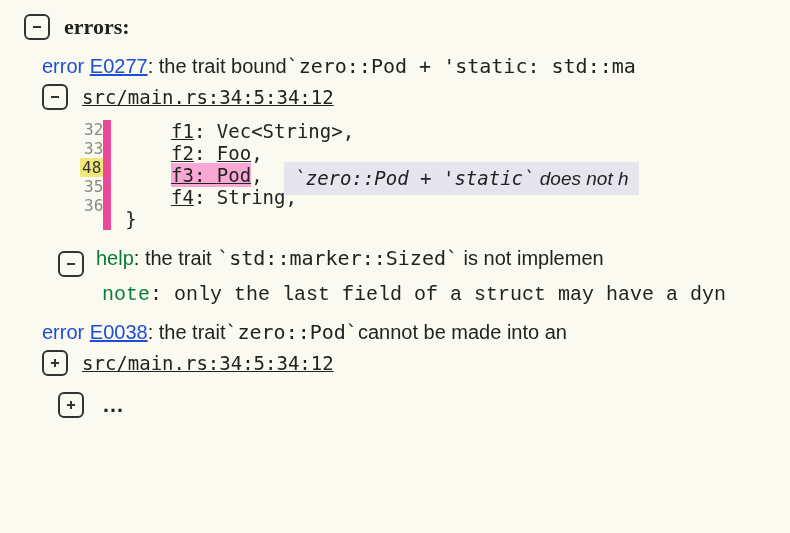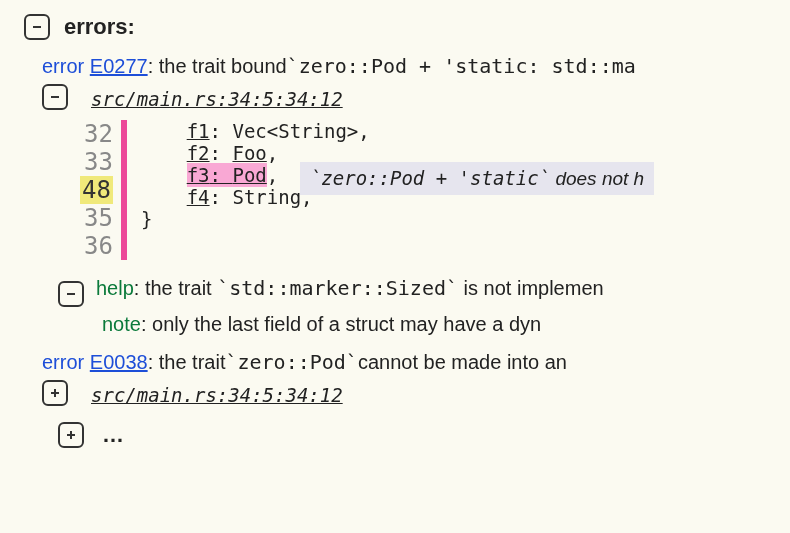--- a/index.html
+++ b/index.html
@@ -29,58 +29,57 @@
     cursor: pointer;
     vertical-align: middle;
     flex-shrink: 0;
   }
   .toggle svg { display: block; }
   .hdr {
     display: flex;
     align-items: center;
     gap: 14px;
     margin-bottom: 14px;
+    font-family: Liberation Serif, serif;
   }
   .hdr-title {
     font-size: 22px;
     font-weight: 800;
   }
   .row {
     display: flex;
     align-items: baseline;
     white-space: nowrap;
   }
   .red { color: #1d4ed8; }
   .green { color: #0b7a3b; }
   .ul { text-decoration: underline; }
   .err-line {
     margin-left: 18px;
     margin-bottom: 6px;
     font-size: 20px;
   }
   .loc-line {
     display: flex;
-    align-items: flex-end;
-    gap: 23px;
+    align-items: center;
+    gap: 14px;
     margin-left: 18px;
     margin-bottom: 10px;
     font-size: 19px;
-    font-style: italic;
   }
   .code-block {
     display: flex;
     margin-left: 56px;
     margin-bottom: 16px;
   }
   .gutter {
     text-align: right;
-    padding-right: 8px;
     color: #888;
-    border-right: 6px solid #ec4899;
-    font-size: 24px;
+    border-right: 8px solid #ec4899;
+    font-size: 16px;
   }
   .gutter .hl { background: #f0e97a; color: #333; padding: 0 2px; }
   .codecol {
     position: relative;
     padding-left: 14px;
     font-size: 19px;
   }
   .code-line { white-space: pre; }
   .code-hl {
     background: #f9a8d4;
@@ -172,21 +171,21 @@
   <span class="toggle">
     <svg width="10" height="10" viewBox="0 0 10 10">
         <line x1="1" y1="5" x2="9" y2="5" stroke="#333" stroke-width="2"></line>
       </svg>
   </span>
   <span>
     <span class="green">help</span><span>: the trait </span><span class="mono">`std::marker::Sized`</span><span> is not implemen</span>
   </span>
 </div>
 
-<div class="sub" style="margin-left:78px;">
+<div class="sub" style="margin-left:78px;font-family:Liberation Mono, monospace;">
   <span>
     <span class="green">note</span><span>: only the last field of a struct may have a dyn</span>
   </span>
 </div>
 
 <div class="block2">
   <div class="err-line row">
     <span class="red">error</span>&nbsp;
     <span class="red ul">E0038</span>
     <span>: the trait </span>

